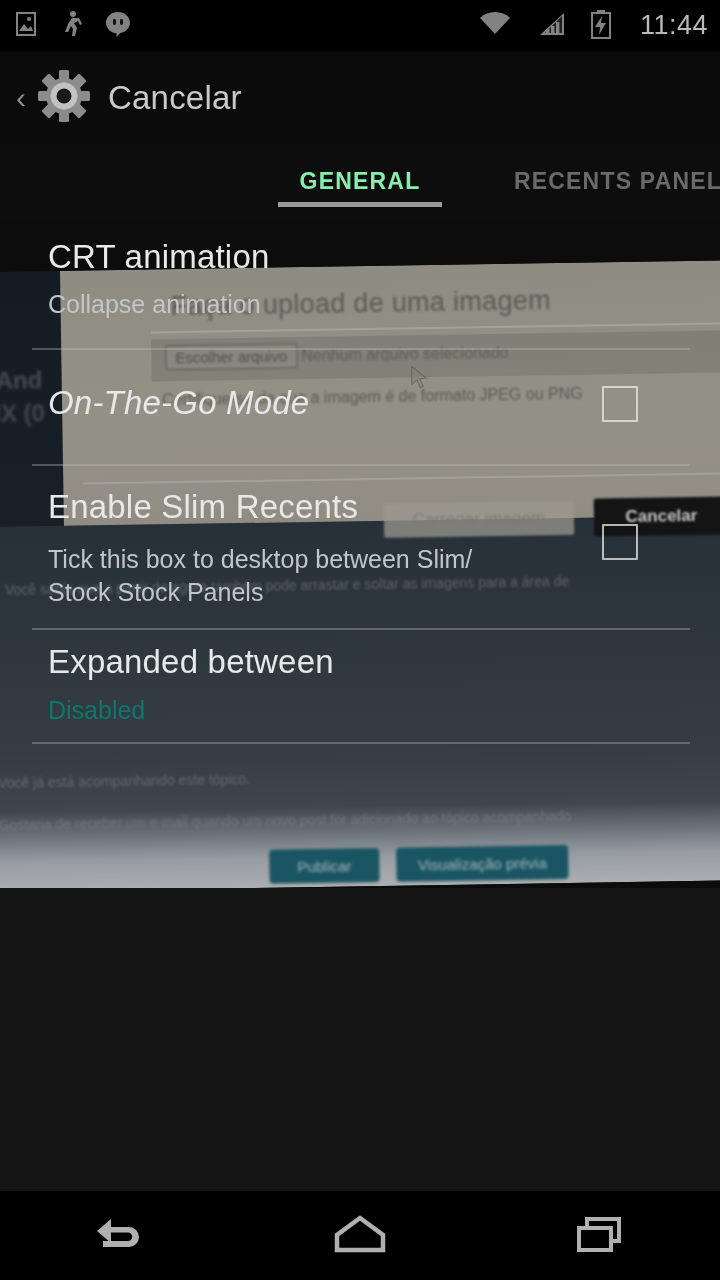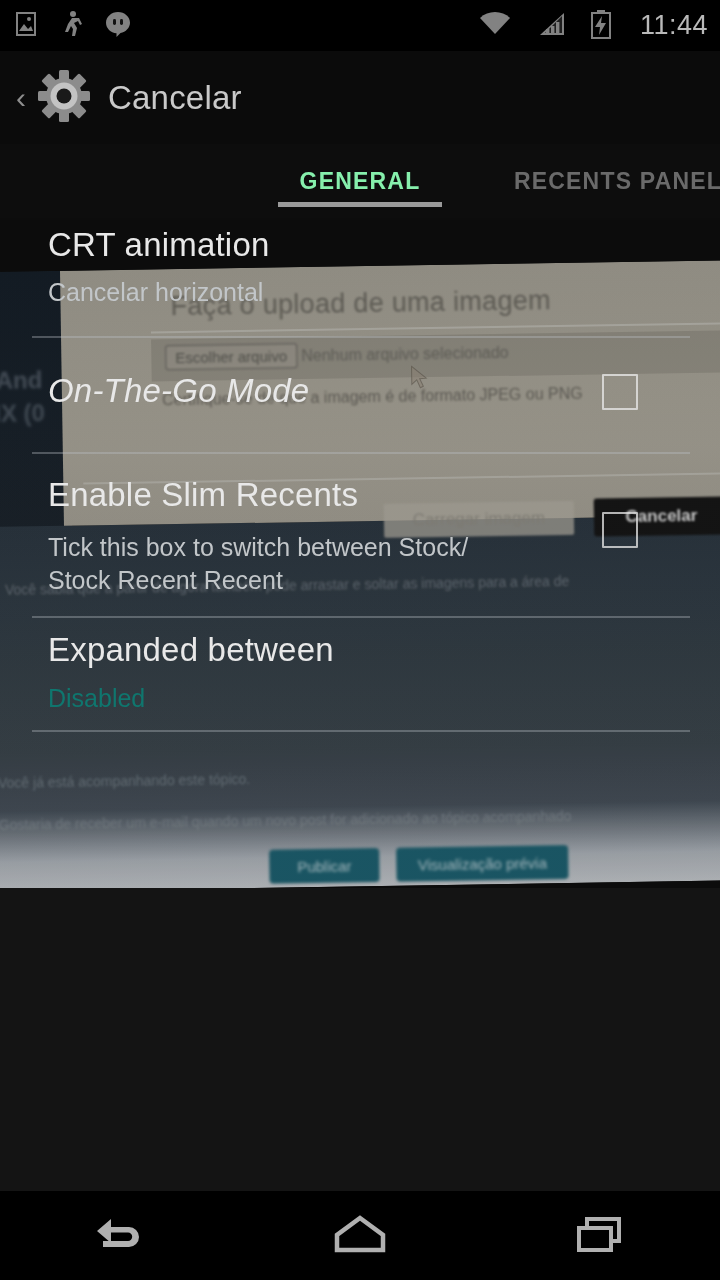--- a/index.html
+++ b/index.html
@@ -150,21 +150,21 @@
     color:rgba(120,132,145,.5); filter:blur(1.5px); white-space:nowrap; }
 
   #ghost-veil{
     position:absolute; left:0; top:0; width:745px; height:620px;
     background:linear-gradient(180deg,rgba(10,10,10,.18) 0%,rgba(10,10,10,.10) 30%,rgba(10,10,10,.12) 100%);
   }
   #cursor-arrow{ position:absolute; left:418px; top:100px; }
 
   
   #settings{
-    position:absolute; left:0; top:206px; width:720px; height:670px;
+    position:absolute; left:0; top:218px; width:720px; height:670px;
   }
   .row{ position:absolute; left:0; width:720px; }
   .row-title{
     position:absolute; left:48px; color:#e8e8e8; font-size:33px; font-weight:400;
     letter-spacing:.2px; white-space:nowrap;
   }
   .row-sub{
     position:absolute; left:48px; color:#c2c6c9; font-size:25px; font-weight:400;
   }
   .row-sub.dim{ color:#0f766e; }
@@ -330,34 +330,34 @@
       </div>
 
       <div id="ghost-veil"></div>
     </div>
   </div>
 
   <div id="settings">
 
     <div class="row">
       <div class="row-title" id="row-crt-title">CRT animation</div>
-      <div class="row-sub" id="row-crt-sub">Cancelar horizontal</div>
+      <div class="row-sub" id="row-crt-sub">Collapse animation</div>
     </div>
     <div class="divider" id="div-1"></div>
 
     <div class="row">
       <div class="row-title" id="row-otg-title">On-The-Go Mode</div>
       <div class="checkbox" id="chk-otg"></div>
     </div>
     <div class="divider" id="div-2"></div>
 
     <div class="row">
       <div class="row-title" id="row-slim-title">Enable Slim Recents</div>
-      <div class="row-sub" id="row-slim-sub-1">Tick this box to switch between Stock/</div>
-      <div class="row-sub" id="row-slim-sub-2">Stock Recent Recent</div>
+      <div class="row-sub" id="row-slim-sub-1">Tick this box to desktop between Slim/</div>
+      <div class="row-sub" id="row-slim-sub-2">Stock Stock Panels</div>
       <div class="checkbox" id="chk-slim"></div>
     </div>
     <div class="divider" id="div-3"></div>
 
     <div class="row">
       <div class="row-title" id="row-exp-title">Expanded between</div>
       <div class="row-sub dim" id="row-exp-sub">Disabled</div>
     </div>
     <div class="divider" id="div-4"></div>
   </div>

